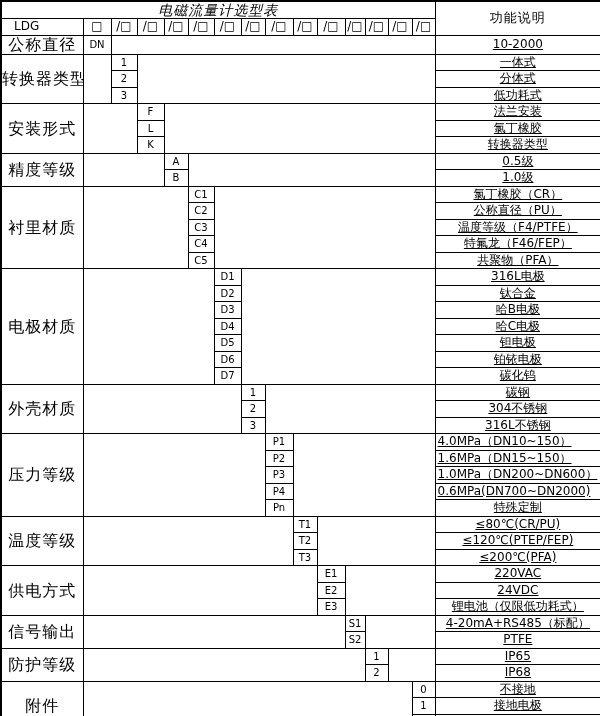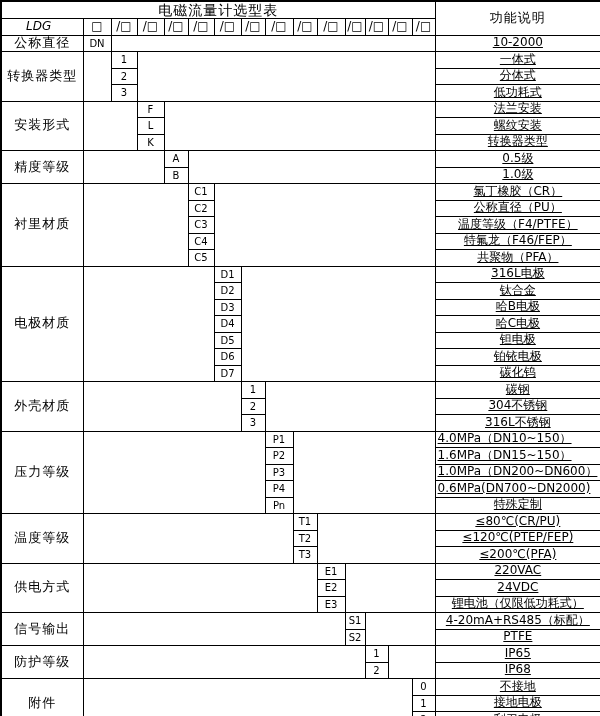--- a/index.html
+++ b/index.html
@@ -3,25 +3,25 @@
 <meta charset="utf-8">
 <style>
   html,body{margin:0;padding:0;background:#fff;}
   body{width:600px;height:716px;font-family:"DejaVu Sans",sans-serif;color:#000;}
   table{border-collapse:collapse;table-layout:fixed;width:600px;border:2px solid #000;}
   td,th{border:1px solid #000;padding:0;font:12px/1.15 "DejaVu Sans",sans-serif;
         font-weight:normal;text-align:center;vertical-align:middle;
         overflow:hidden;white-space:nowrap;}
   tr{height:16.5px;}
   tr.title-row{height:17px;}
-  .title{font-size:14px;letter-spacing:1px;}
+  .title{font-size:14px;letter-spacing:1px;font-style:italic;}
   .func-header{font-size:13px;letter-spacing:1px;}
   .left{text-align:left;padding-left:2px;}
-  .model-prefix{text-align:left;padding-left:24px;font-style:italic;}
-  th.category-label{font-size:13px;letter-spacing:1px;margin-left:24px;}
+  .model-prefix{text-align:left;padding-left:12px;}
+  th.category-label{font-size:16px;letter-spacing:1px;margin-left:24px;}
   td.code-cell{font-size:10px;}
   td.description-cell{font-size:12px;text-decoration:underline;}
 </style>
 </head>
 <body>
 
 <table>
   <colgroup>
     <col style="width:82px">
       <col style="width:28px">
@@ -87,21 +87,21 @@
       </tr>
       <tr>
         <th class="category-label" rowspan="3">安装形式</th>
         <td rowspan="3" colspan="2"></td>
         <td class="code-cell">F</td>
         <td rowspan="3" colspan="11"></td>
         <td class="description-cell">法兰安装</td>
       </tr>
       <tr>
         <td class="code-cell">L</td>
-        <td class="description-cell">螺纹安装</td>
+        <td class="description-cell">氯丁橡胶</td>
       </tr>
       <tr>
         <td class="code-cell">K</td>
         <td class="description-cell">转换器类型</td>
       </tr>
       <tr>
         <th class="category-label" rowspan="2">精度等级</th>
         <td rowspan="2" colspan="3"></td>
         <td class="code-cell">A</td>
         <td rowspan="2" colspan="10"></td>

